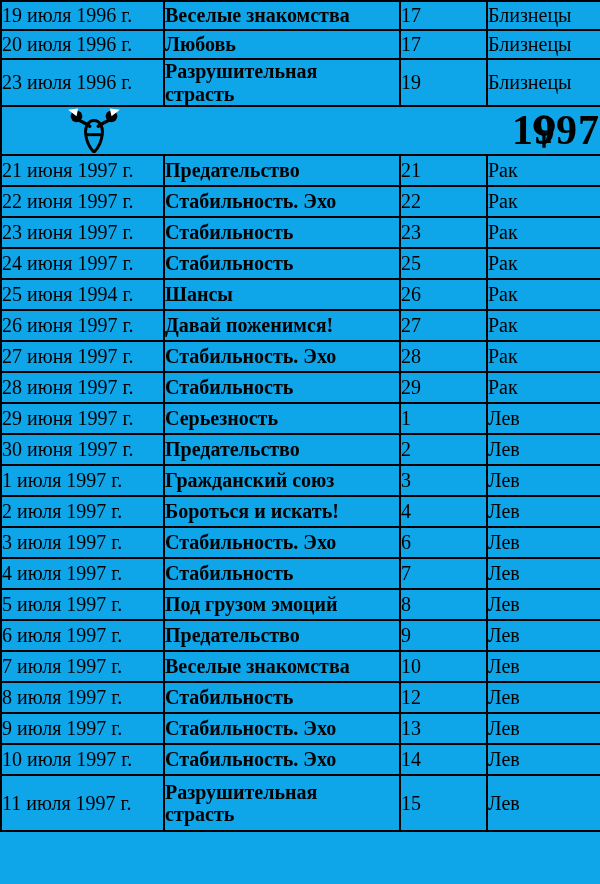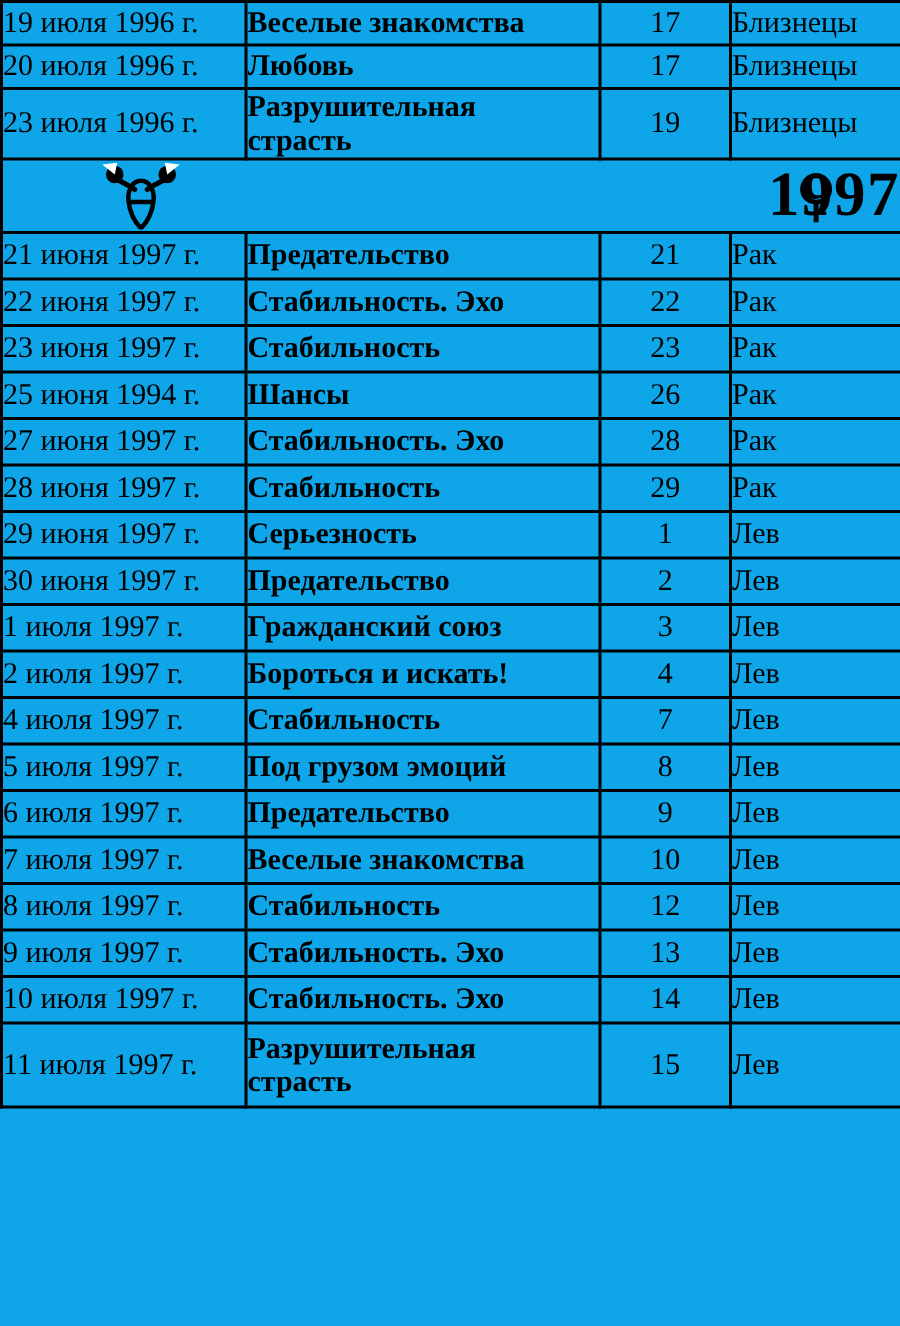--- a/index.html
+++ b/index.html
@@ -28,21 +28,21 @@
     color: #000000;
     overflow: hidden;
   }
   td.c-date { padding-left: 9px; }
   td.c-title {
     padding-left: 13px;
     font-weight: bold;
     white-space: pre-line;
     line-height: 1.12;
   }
-  td.c-num { text-align: center; }
+  td.c-num { text-align: left; }
   td.c-zodiac { padding-left: 13px; }
 
   #tb1996 tr.single { height: 29px; }
   #tb1996 tr.double { height: 47px; }
   #tb1997 tr.single { height: 31px; margin-top: 20px; }
   #tb1997 tr.double { height: 56px; }
 
   tr.year-row td { height: 47px; }
   .yearwrap {
     position: relative;
@@ -143,26 +143,38 @@
           <td class="c-num">22</td>
           <td class="c-zodiac">Рак</td>
         </tr>
         <tr class="single">
           <td class="c-date">23 июня 1997 г.</td>
           <td class="c-title">Стабильность</td>
           <td class="c-num">23</td>
           <td class="c-zodiac">Рак</td>
         </tr>
         <tr class="single">
+          <td class="c-date">24 июня 1997 г.</td>
+          <td class="c-title">Стабильность</td>
+          <td class="c-num">25</td>
+          <td class="c-zodiac">Рак</td>
+        </tr>
+        <tr class="single">
           <td class="c-date">25 июня 1994 г.</td>
           <td class="c-title">Шансы</td>
           <td class="c-num">26</td>
           <td class="c-zodiac">Рак</td>
         </tr>
         <tr class="single">
+          <td class="c-date">26 июня 1997 г.</td>
+          <td class="c-title">Давай поженимся!</td>
+          <td class="c-num">27</td>
+          <td class="c-zodiac">Рак</td>
+        </tr>
+        <tr class="single">
           <td class="c-date">27 июня 1997 г.</td>
           <td class="c-title">Стабильность. Эхо</td>
           <td class="c-num">28</td>
           <td class="c-zodiac">Рак</td>
         </tr>
         <tr class="single">
           <td class="c-date">28 июня 1997 г.</td>
           <td class="c-title">Стабильность</td>
           <td class="c-num">29</td>
           <td class="c-zodiac">Рак</td>
@@ -182,20 +194,26 @@
         <tr class="single">
           <td class="c-date">1 июля 1997 г.</td>
           <td class="c-title">Гражданский союз</td>
           <td class="c-num">3</td>
           <td class="c-zodiac">Лев</td>
         </tr>
         <tr class="single">
           <td class="c-date">2 июля 1997 г.</td>
           <td class="c-title">Бороться и искать!</td>
           <td class="c-num">4</td>
+          <td class="c-zodiac">Лев</td>
+        </tr>
+        <tr class="single">
+          <td class="c-date">3 июля 1997 г.</td>
+          <td class="c-title">Стабильность. Эхо</td>
+          <td class="c-num">6</td>
           <td class="c-zodiac">Лев</td>
         </tr>
         <tr class="single">
           <td class="c-date">4 июля 1997 г.</td>
           <td class="c-title">Стабильность</td>
           <td class="c-num">7</td>
           <td class="c-zodiac">Лев</td>
         </tr>
         <tr class="single">
           <td class="c-date">5 июля 1997 г.</td>

